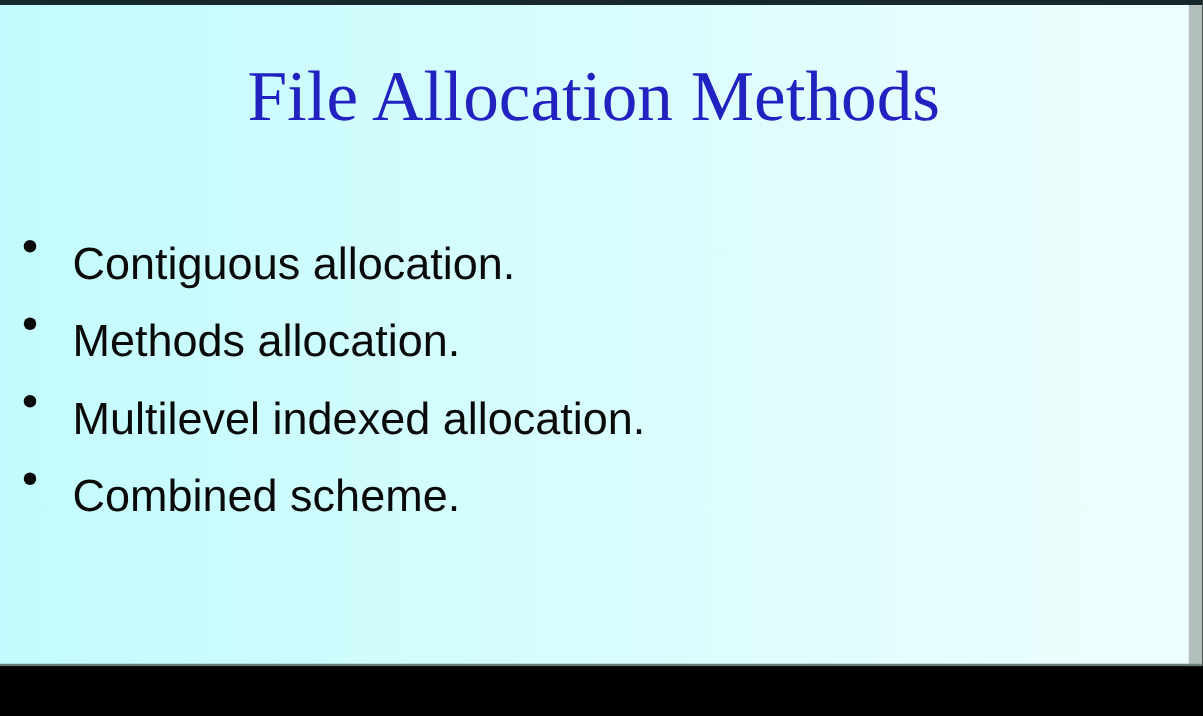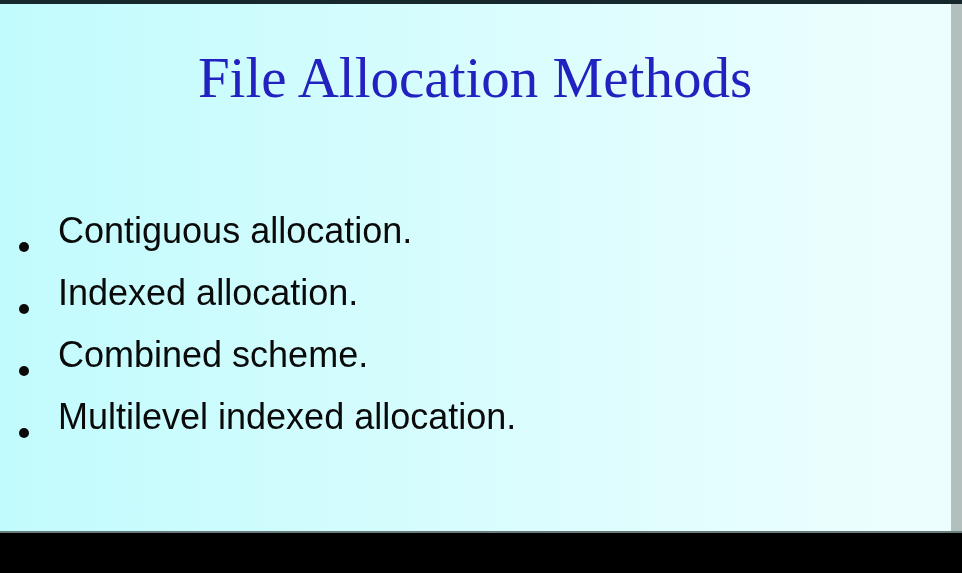--- a/index.html
+++ b/index.html
@@ -56,21 +56,21 @@
     letter-spacing: 0px;
   }
   .bullet-list {
     position: absolute;
     top: 190px;
     left: 19px;
     list-style: none;
   }
   .bullet-item {
     display: flex;
-    align-items: flex-end;
+    align-items: flex-start;
     height: 62px;
     font-size: 36px;
     color: var(--body-text);
     white-space: nowrap;
   }
   .bullet-dot {
     flex: 0 0 auto;
     width: 10px;
     height: 10px;
     border-radius: 50%;
@@ -91,27 +91,27 @@
 
   <ul class="bullet-list">
 
       <li class="bullet-item">
         <span class="bullet-dot"></span>
         <span class="bullet-text">Contiguous allocation.</span>
       </li>
 
       <li class="bullet-item">
         <span class="bullet-dot"></span>
-        <span class="bullet-text">Indexed allocation.</span>
+        <span class="bullet-text">Methods allocation.</span>
       </li>
 
 
       <li class="bullet-item">
         <span class="bullet-dot"></span>
-        <span class="bullet-text">Combined scheme.</span>
+        <span class="bullet-text">Multilevel indexed allocation.</span>
       </li>
 
       <li class="bullet-item">
         <span class="bullet-dot"></span>
-        <span class="bullet-text">Multilevel indexed allocation.</span>
+        <span class="bullet-text">Combined scheme.</span>
       </li>
     </ul>
 </div>
 
 </body></html>

